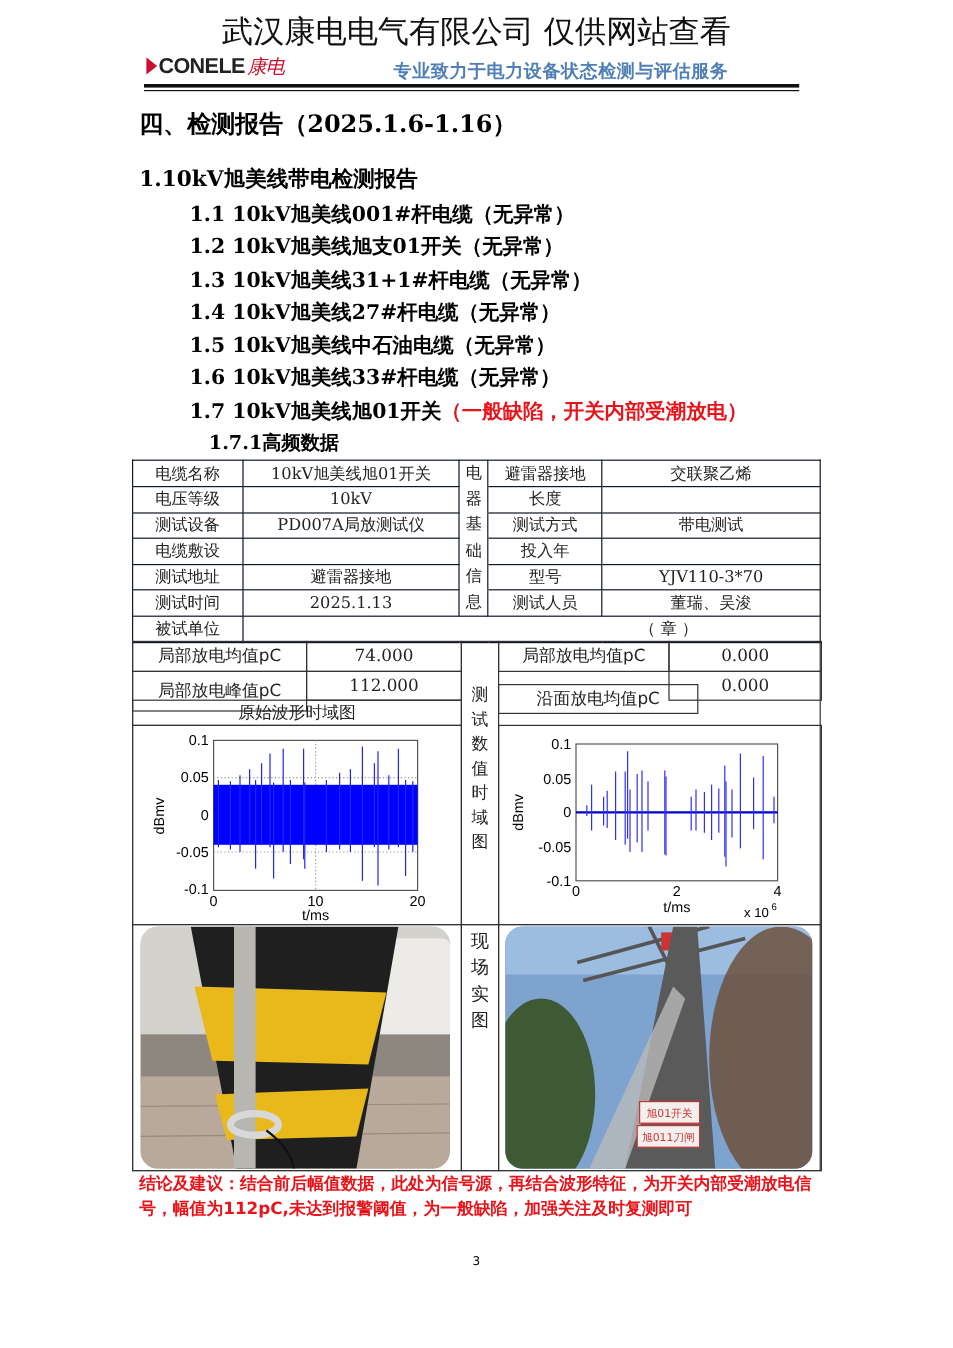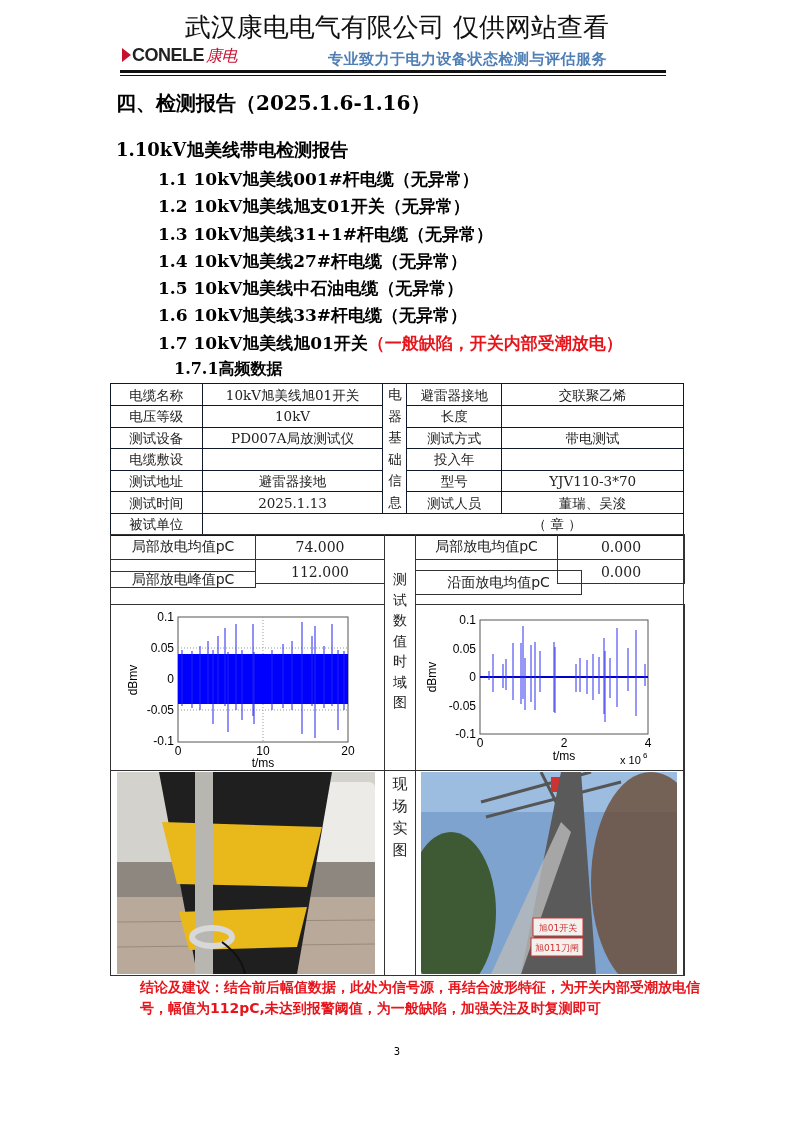--- a/index.html
+++ b/index.html
@@ -28,22 +28,22 @@
   table.info td.lbl { font-family: "DejaVu Sans", sans-serif; font-size: 13.5px; color: #222; }
   table.info td.vert { font-family: "DejaVu Sans", sans-serif; line-height: 21.5px; }
 
   .grid { position: absolute; left: 110px; top: 534px; width: 574px; height: 442px; border: 1px solid #333; border-top: none; }
   .cell { position: absolute; border: 1px solid #333; display: flex; align-items: center; justify-content: center; font-size: 14px; color: #222; font-family: "DejaVu Sans", sans-serif; }
   .cell.val { font-family: "DejaVu Serif", serif; }
 
   .chart { position: absolute; font-family: "Liberation Sans", sans-serif; font-size: 12px; color: #a21caf; }
   .chart svg { display: block; }
 
-  .photo { position: absolute; overflow: hidden; }
-  .concl { position: absolute; left: 116px; top: 977px; width: 560px; color: #e8141b; font-weight: bold; font-size: 14px; line-height: 21px; font-family: "DejaVu Sans", sans-serif; margin-left: 24px; }
+  .photo { position: absolute; overflow: hidden; border-radius: 15px; }
+  .concl { position: absolute; left: 116px; top: 977px; width: 560px; color: #e8141b; font-weight: bold; font-size: 14px; line-height: 21px; font-family: "DejaVu Sans", sans-serif; }
   .pagenum { position: absolute; left: 0; width: 794px; top: 1046px; text-align: center; font-size: 10px; font-family: "DejaVu Sans", sans-serif; }
 </style>
 </head>
 <body>
 
 <div class="watermark">武汉康电电气有限公司 仅供网站查看</div>
 <div class="logo">
   <span class="tri"></span><span>CONELE</span><span class="cn">康电</span>
 </div>
 <div class="slogan">专业致力于电力设备状态检测与评估服务</div>
@@ -119,22 +119,23 @@
     <td class="lbl">被试单位</td>
     <td colspan="4" style="text-align:left;padding-left:330px;font-family:'DejaVu Sans',sans-serif"><span>（  章  ）</span></td>
   </tr>
 </tbody>
   </table>
 
 <div class="grid">
 
   <div class="cell" style="left:-1px;top:0;width:146px;height:26px">局部放电均值pC</div>
   <div class="cell val" style="left:144px;top:0;width:130px;height:26px">74.000</div>
-  <div class="cell" style="left:-1px;top:37px;width:146px;height:17px">局部放电峰值pC</div>
+  <div class="cell" style="left:-1px;top:25px;width:146px;height:34px">局部放电峰值pC</div>
   <div class="cell val" style="left:144px;top:25px;width:130px;height:25px">112.000</div>
+  <div class="cell" style="left:-1px;top:49px;width:275px;height:22px">原始波形时域图</div>
 
   <div class="cell" style="left:273px;top:0;width:32px;height:237px;flex-direction:column;justify-content:flex-start;padding-top:34px;line-height:20.5px;font-size:14px">
     <span>测</span>
       <span>试</span>
       <span>数</span>
       <span>值</span>
       <span>时</span>
       <span>域</span>
       <span>图</span>
   </div>

